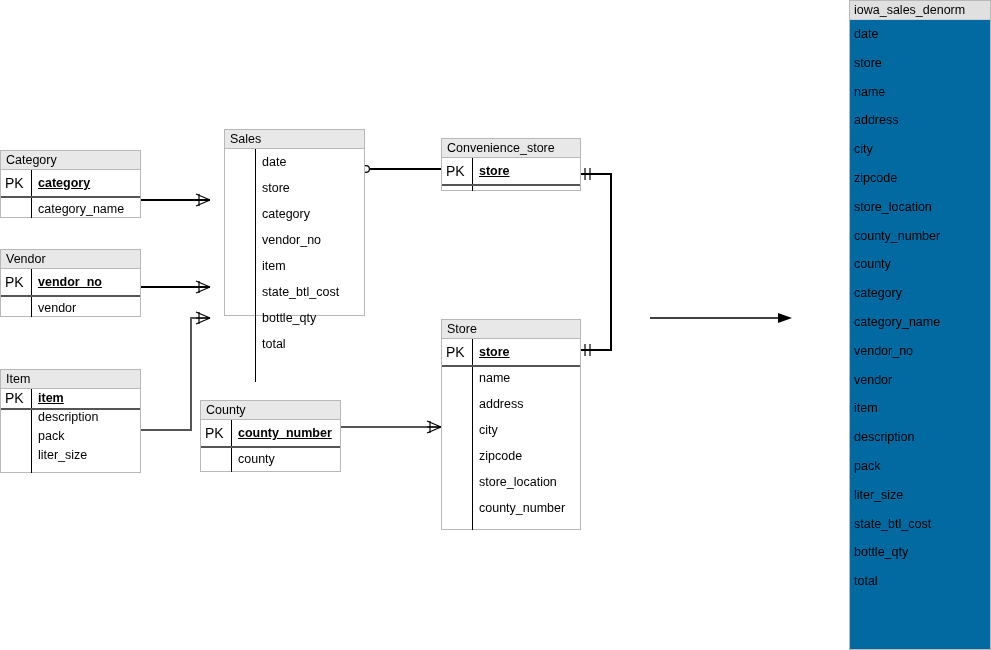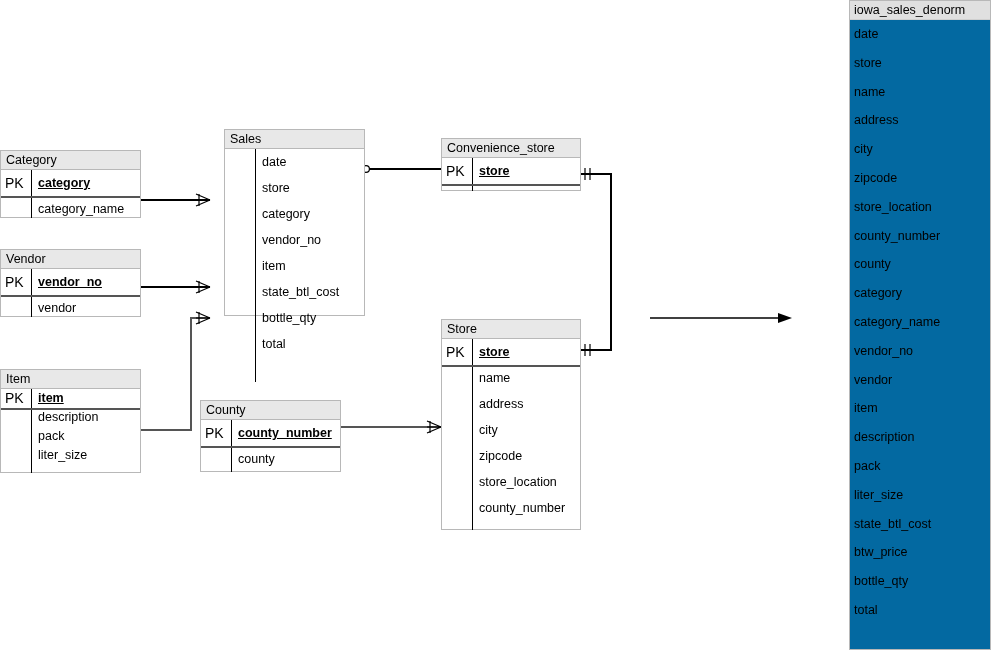--- a/index.html
+++ b/index.html
@@ -267,19 +267,18 @@
         <div class="denorm-row">county</div>
         <div class="denorm-row">category</div>
         <div class="denorm-row">category_name</div>
         <div class="denorm-row">vendor_no</div>
         <div class="denorm-row">vendor</div>
         <div class="denorm-row">item</div>
         <div class="denorm-row">description</div>
         <div class="denorm-row">pack</div>
         <div class="denorm-row">liter_size</div>
         <div class="denorm-row">state_btl_cost</div>
-        <div class="denorm-row">btw_price</div>
         <div class="denorm-row">bottle_qty</div>
         <div class="denorm-row">total</div>
       </div>
   </div>
 
 </div>
 
 </body></html>

